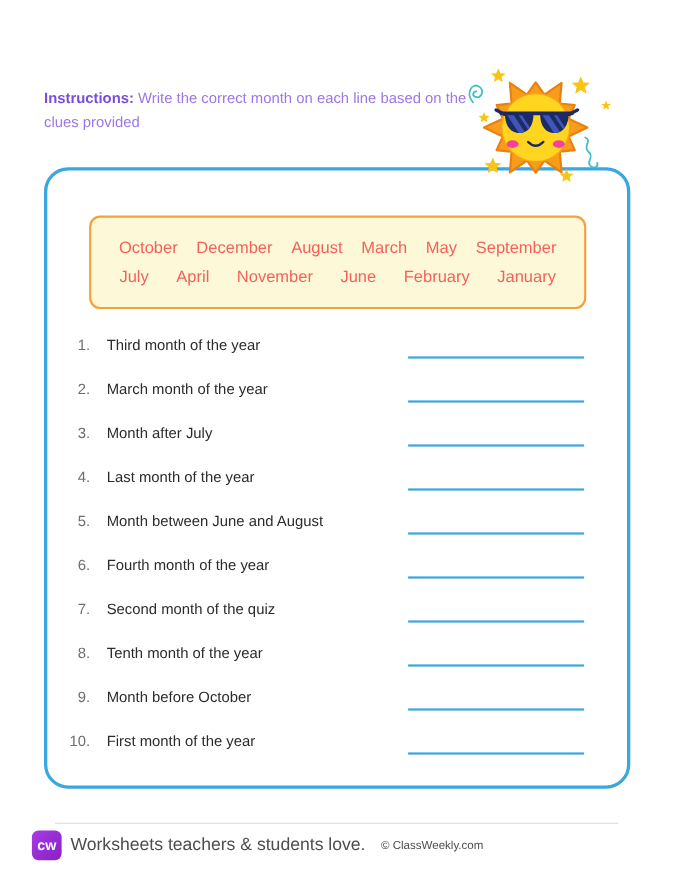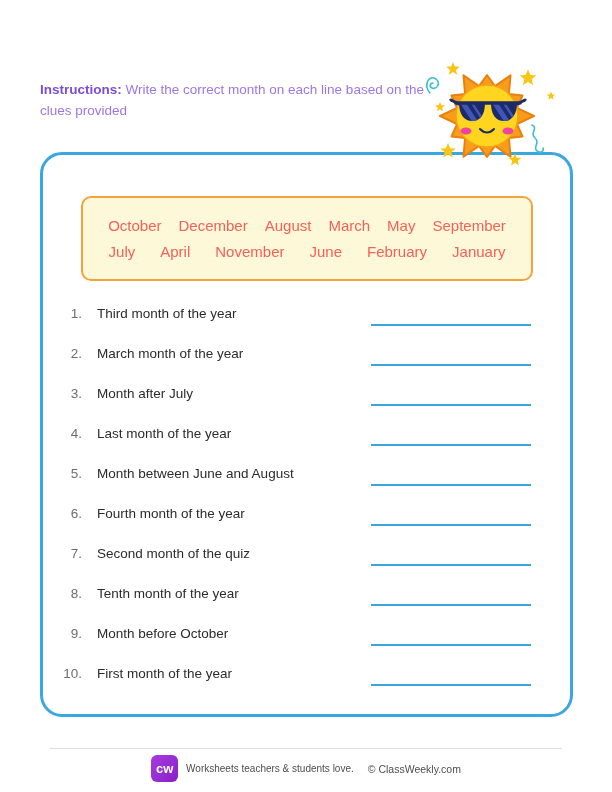--- a/index.html
+++ b/index.html
@@ -41,29 +41,29 @@
 
   
   .questions { position:absolute; left:0; right:0; top:138px; }
   .q-row { display:grid; grid-template-columns:39px 1fr 160px; height:40px; padding-right:39px; }
   .q-num { align-self:center; text-align:right; font-size:13.5px; color:#6e6e6e; }
   .q-clue { align-self:center; padding-left:15px; font-size:13.5px; color:#2b2b2b; }
   .q-line { align-self:end; margin-bottom:7px; height:0; border-bottom:2px solid #3aa6de; }
 
   
   .footer-divider { position:absolute; left:50px; top:748px; width:512px; height:1px; background:#dddddd; }
-  .footer { position:absolute; left:0; right:0; top:755px; display:flex; justify-content:center; align-items:center; }
+  .footer { position:absolute; left:0; right:0; top:755px; display:flex; justify-content:flex-start; align-items:center;padding-left:29px; }
   .logo-mark {
     width:27px; height:27px; border-radius:6px; margin-right:8px;
     background:linear-gradient(135deg,#a53be0,#8a1fc8);
     color:#ffffff; font-size:13px; font-weight:bold;
     display:flex; align-items:center; justify-content:center;
   }
   .logo-text { font-size:17px; font-weight:bold; color:#a32bd9; margin-right:24px; }
-  .tagline { font-size:10px; color:#4d4d4d; margin-right:14px; }
+  .tagline { font-size:16px; color:#4d4d4d; margin-right:14px; }
   .copyright { font-size:10.5px; color:#4d4d4d; }
 </style>
 </head>
 <body>
 
 <div class="page">
 
 
   <p class="instructions"><b>Instructions:</b><span> Write the correct month on each line based on the clues provided</span></p>
 

